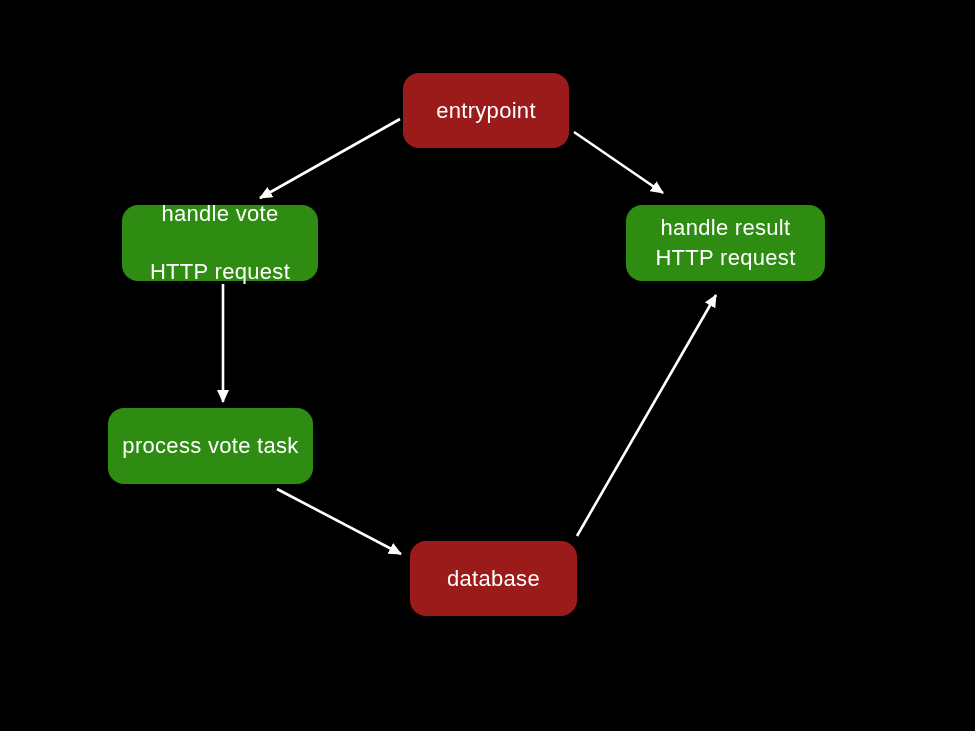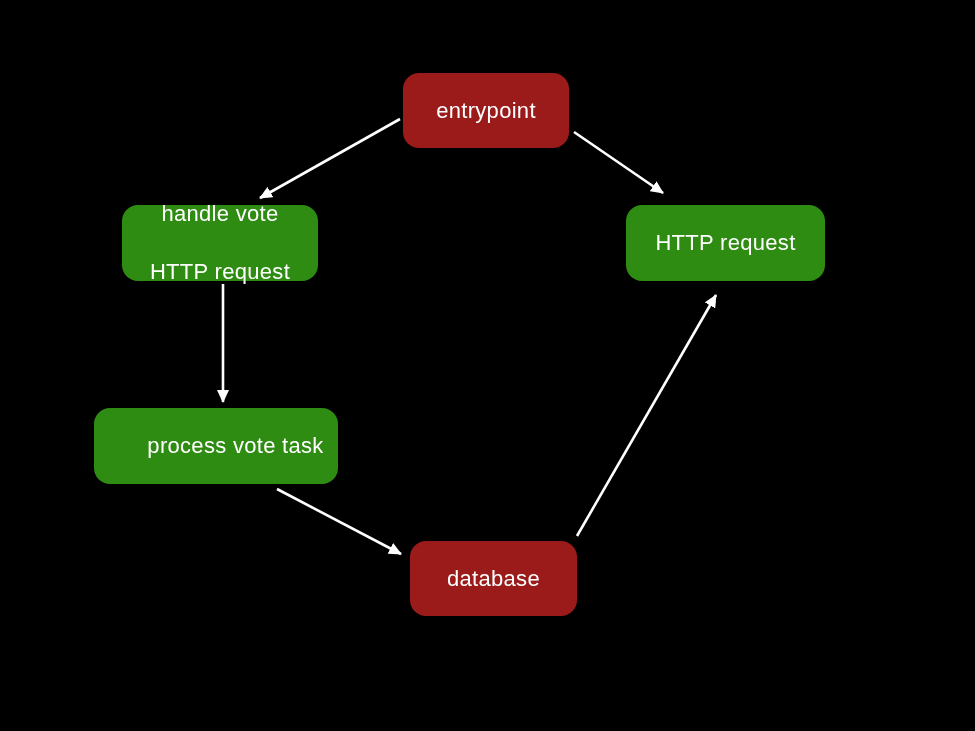--- a/index.html
+++ b/index.html
@@ -36,21 +36,21 @@
     text-align: center;
     letter-spacing: 0.3px;
   }
   .node span {
     display: block;
     white-space: nowrap;
   }
   .node-entrypoint     { left: 403px; top:  73px; width: 166px; height: 75px; }
   .node-handle-vote    { left: 122px; top: 205px; width: 196px; height: 76px; gap: 28px; }
   .node-handle-result  { left: 626px; top: 205px; width: 199px; height: 76px; }
-  .node-process-vote   { left: 94px; top: 408px; width: 205px; height: 76px; padding-left: 39px; }
+  .node-process-vote   { left: 108px; top: 408px; width: 205px; height: 76px; }
   .node-database       { left: 410px; top: 541px; width: 167px; height: 75px; }
 </style>
 </head>
 <body>
 
 <div class="stage">
 
   <svg class="edges-layer" width="975" height="731" viewBox="0 0 975 731" xmlns="http://www.w3.org/2000/svg">
     <defs>
       <marker id="arrowhead" markerUnits="userSpaceOnUse" markerWidth="14" markerHeight="12" refX="12" refY="6" orient="auto">
@@ -67,20 +67,21 @@
   <div class="node node-entrypoint" style="background: rgb(155, 27, 27);">
     <span>entrypoint</span>
   </div>
 
   <div class="node node-handle-vote" style="background: rgb(47, 140, 18);">
     <span>handle vote</span>
     <span>HTTP request</span>
   </div>
 
   <div class="node node-handle-result" style="background: rgb(47, 140, 18);">
+    <span>handle result</span>
     <span>HTTP request</span>
   </div>
 
   <div class="node node-process-vote" style="background: rgb(47, 140, 18);">
     <span>process vote task</span>
   </div>
 
   <div class="node node-database" style="background: rgb(155, 27, 27);">
     <span>database</span>
   </div>

